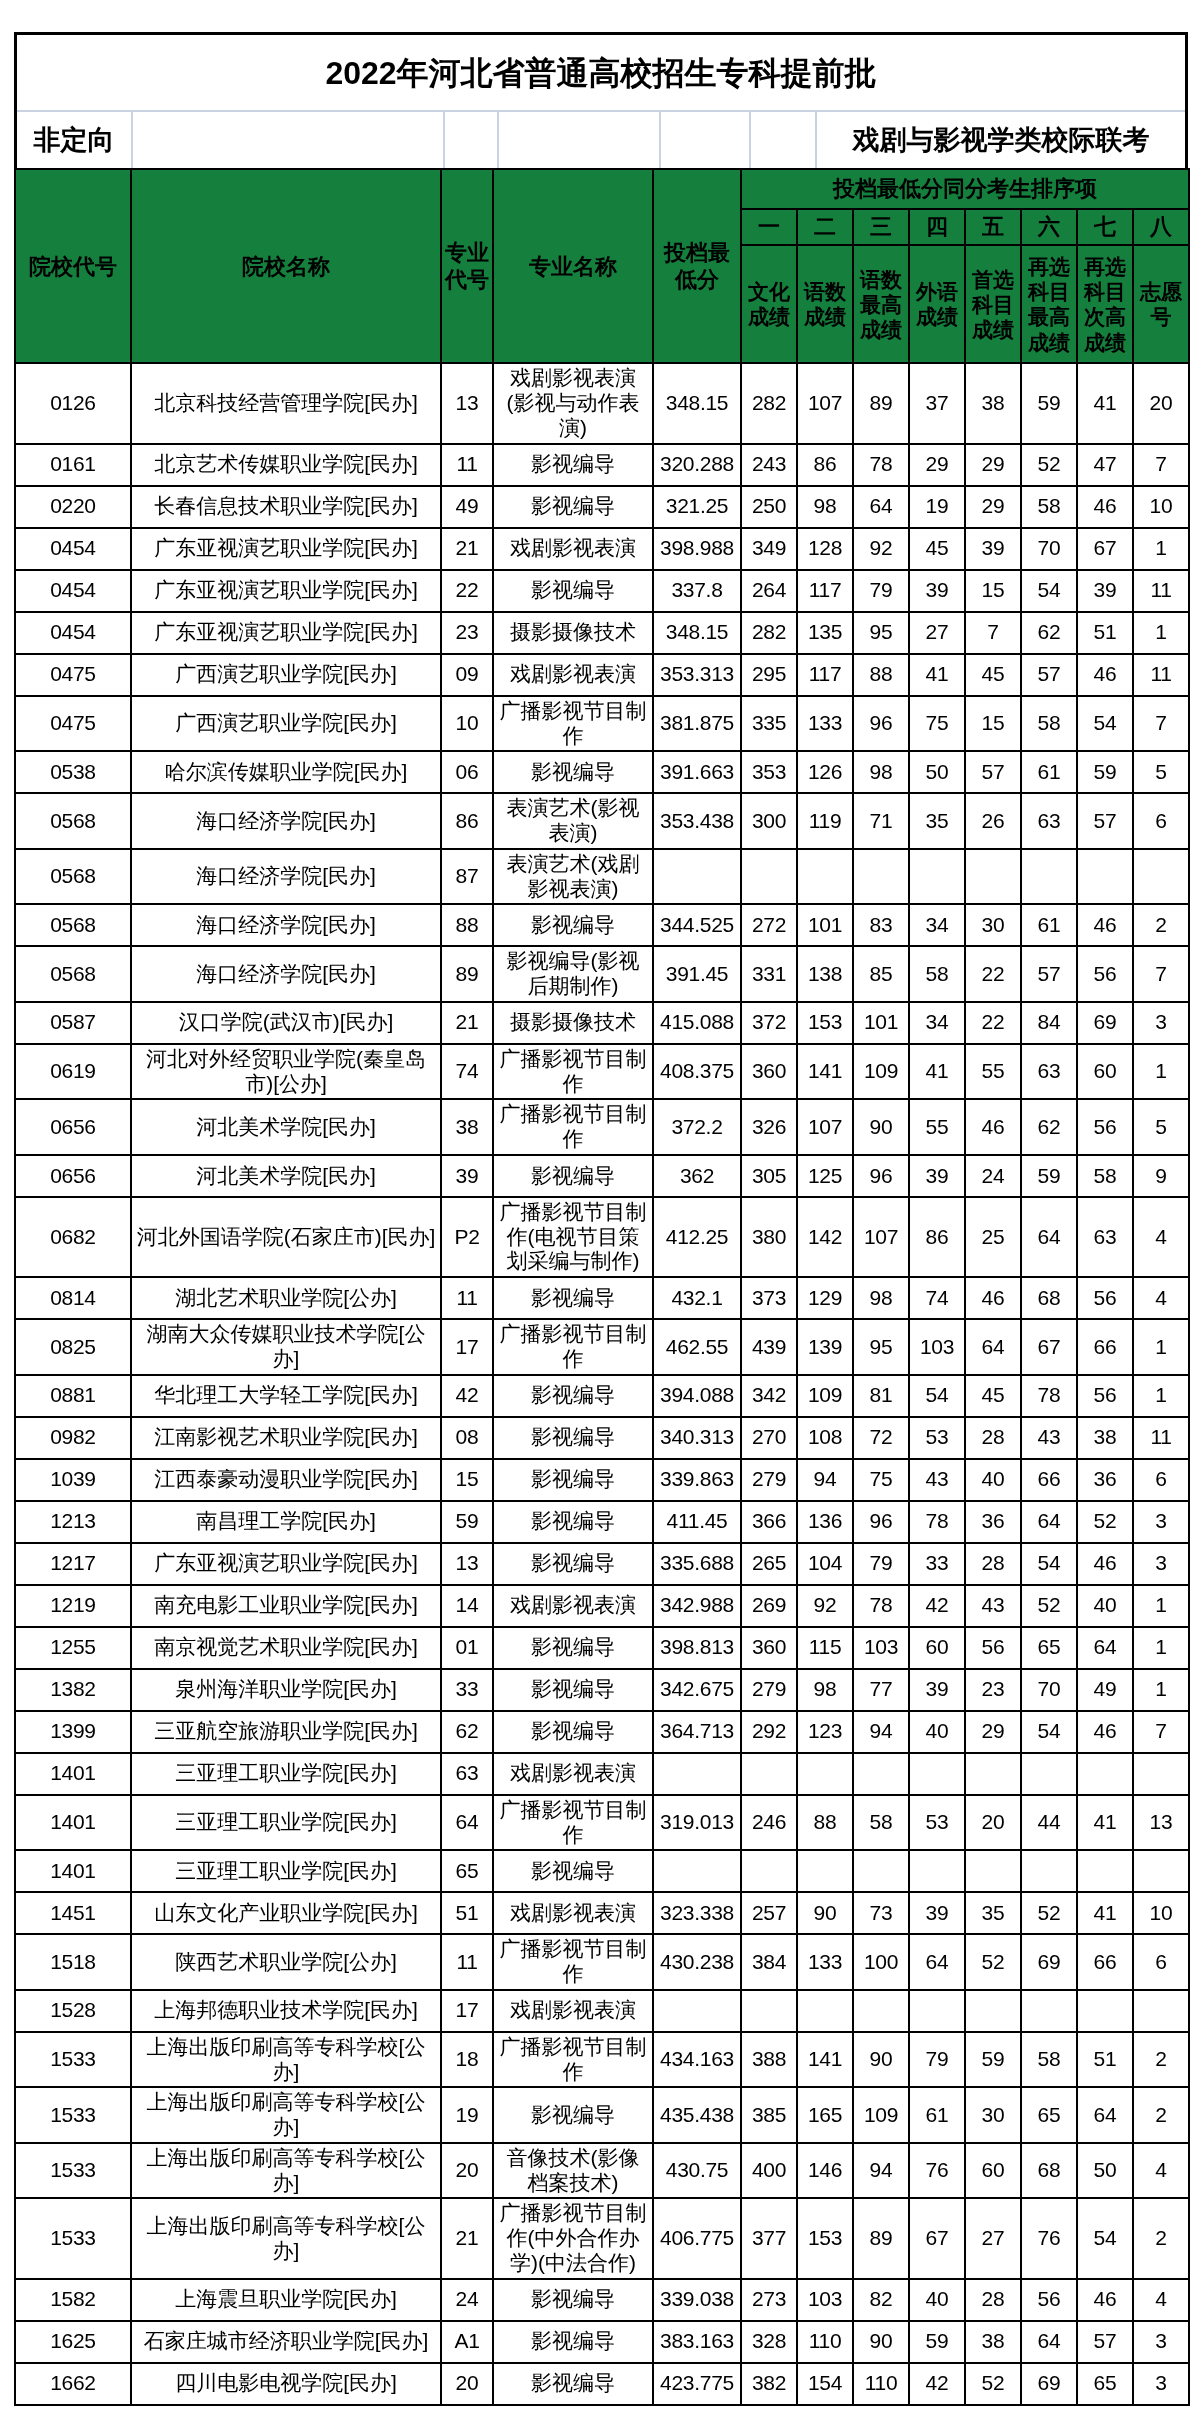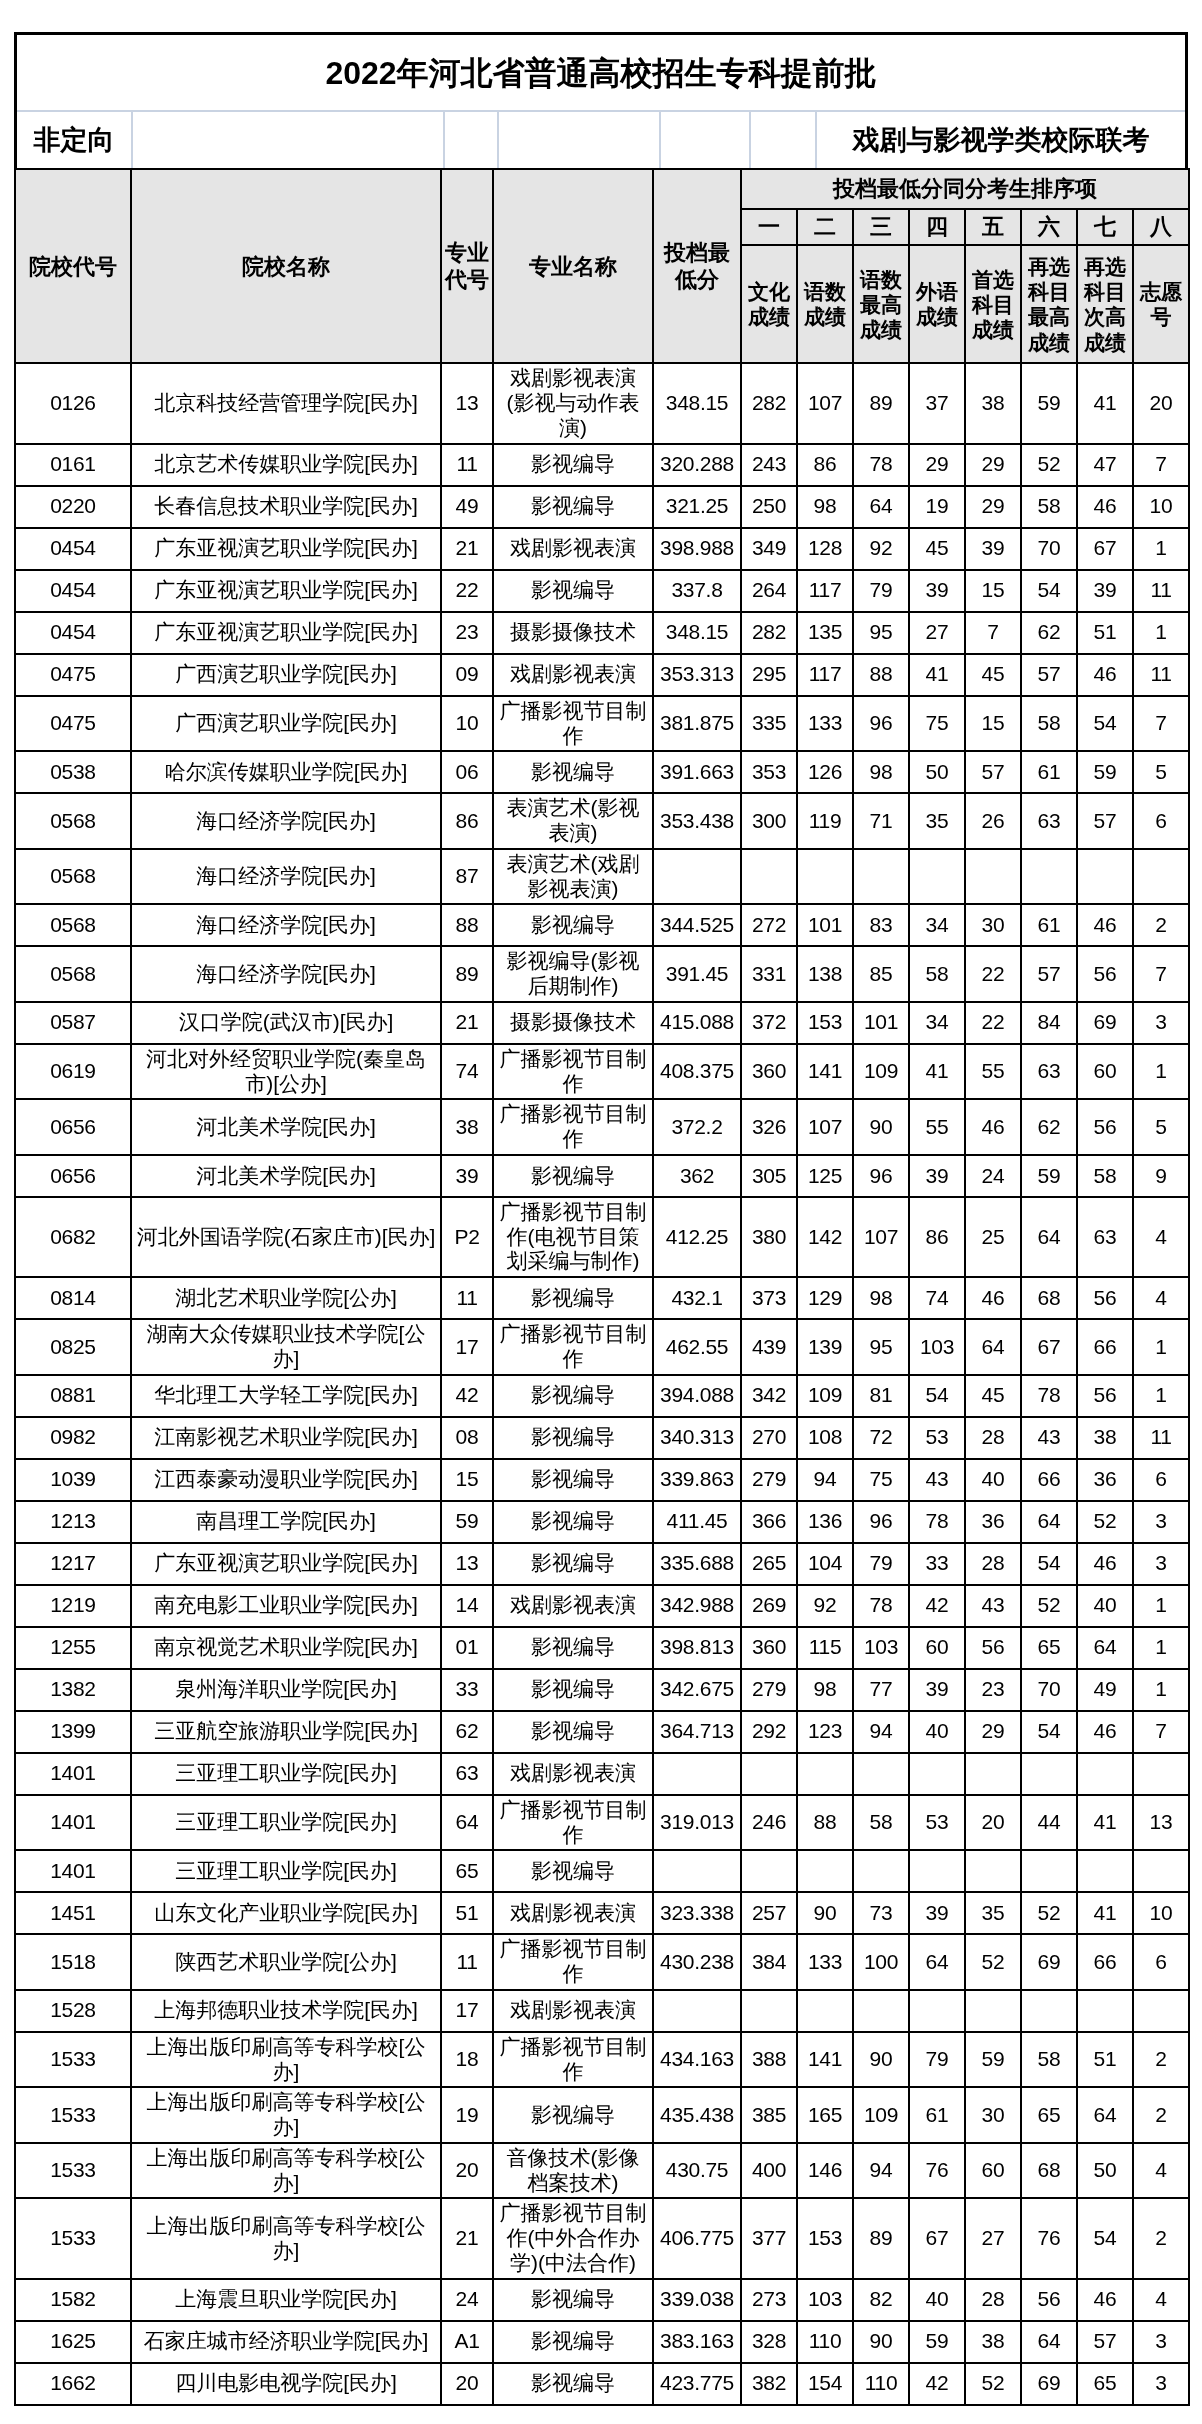--- a/index.html
+++ b/index.html
@@ -10,21 +10,21 @@
   .title{padding:16px 0 14px 0;text-align:center;font-size:32px;font-weight:bold;line-height:1.42;border-radius:11px;}
   .subrow{display:flex;border-top:2px solid #c9d3e2;height:56px;align-items:stretch;}
   .sub-cell{border-left:2px solid #c9d3e2;display:flex;align-items:center;justify-content:center;}
   .sub-cell:first-child{border-left:none;}
   .plan-type{width:114px;font-size:27px;font-weight:bold;}
   .w310{width:310px;}.w52{width:52px;}.w160{width:160px;}.w88{width:88px;}.w56{width:56px;}
   .exam-type{flex:1;font-size:27px;font-weight:bold;margin-left:8px;}
   
   table{border-collapse:collapse;table-layout:fixed;width:1174px;}
   th,td{border:2px solid #000;text-align:center;vertical-align:middle;padding:2px 1px;overflow:hidden;}
-  thead th{font-weight:bold;background:#e5e5e5;}
+  thead th{font-weight:bold;background:#15803d;}
   .h-top{font-size:22px;line-height:1.25;}
   .h-group{font-size:22px;height:34px;}
   .h-num{font-size:22px;height:30px;}
   .h-item{font-size:21px;line-height:1.2;height:108px;padding:4px 0;}
   tbody td{font-size:21px;line-height:1.18;height:36px;}
   tbody td.name-cell{padding:2px 3px;}
   tbody td.num-cell{letter-spacing:-0.3px;}
 </style>
 </head>
 <body>

